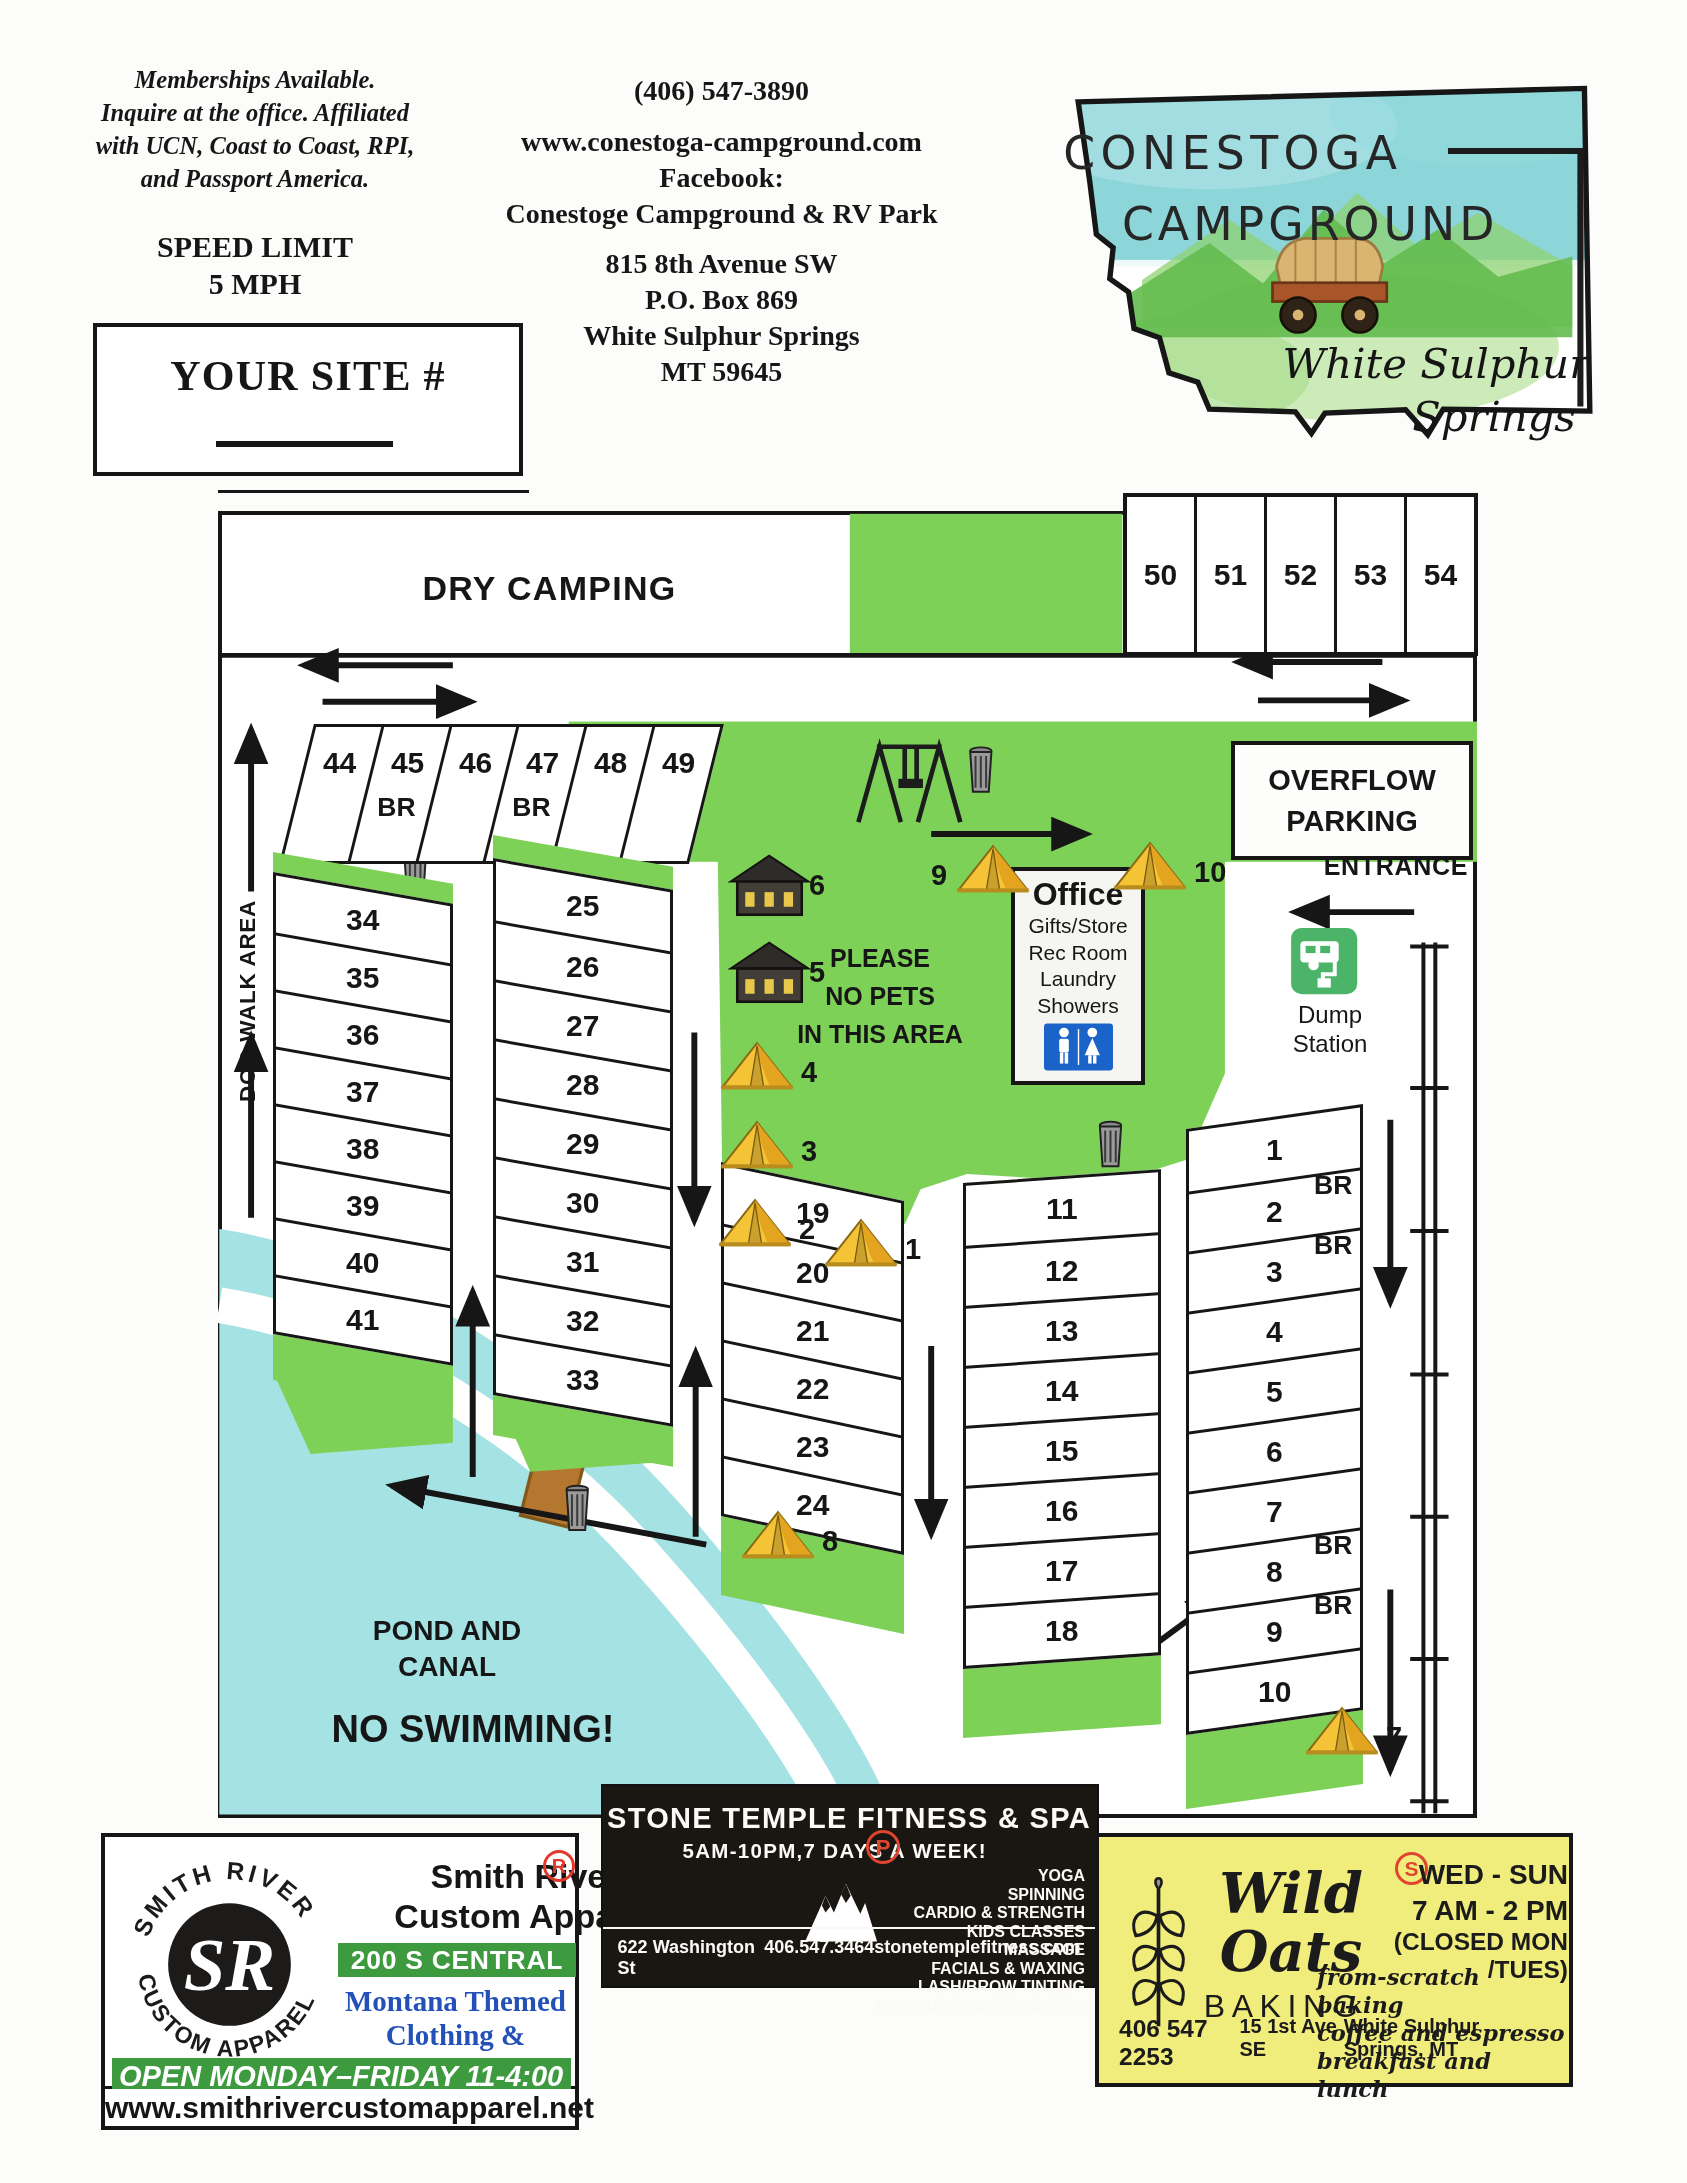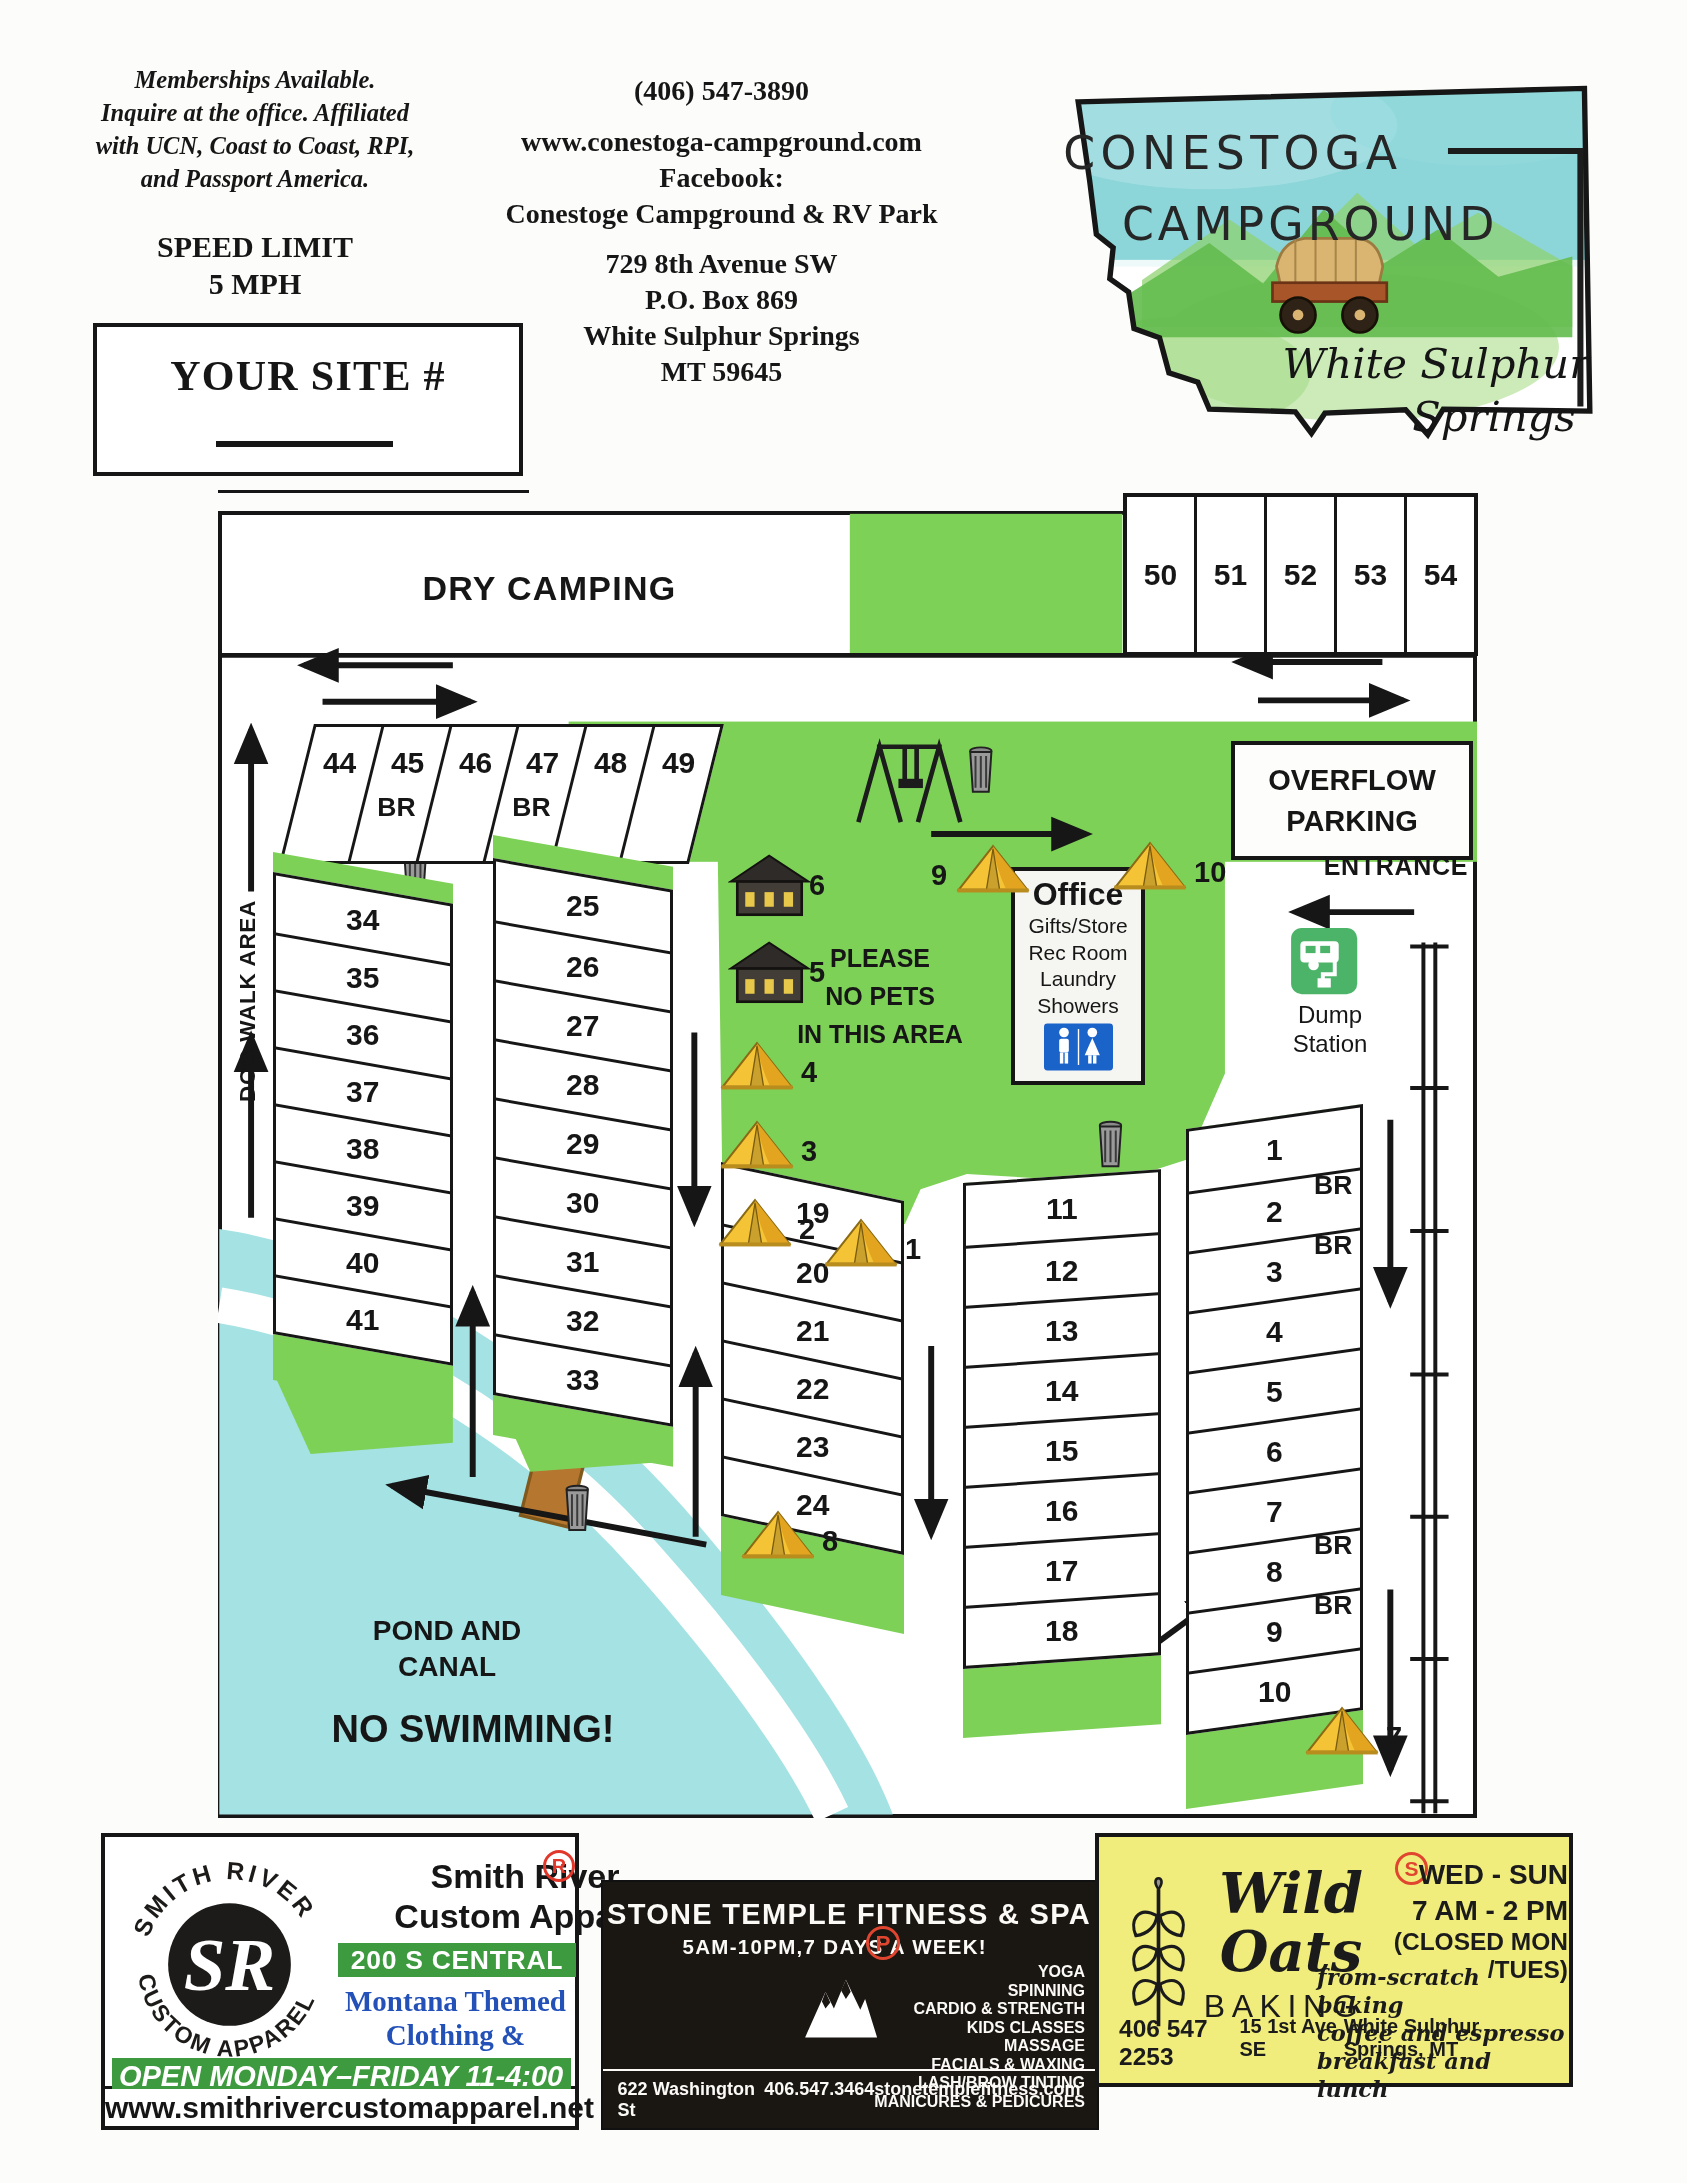--- a/index.html
+++ b/index.html
@@ -83,21 +83,21 @@
   .rbadge{position:absolute;left:438px;top:13.2px;width:32px;height:32px;border:3.3px solid #e2372b;border-radius:50%;
           color:#e2372b;text-align:center;font:700 20px/26.5px "Liberation Sans",sans-serif}
   .ad1 .band1{position:absolute;left:233px;top:106px;width:238px;height:34px;background:#3e9a3e;
               color:#fff;text-align:center;font:700 26.5px/34px "Liberation Sans",sans-serif;letter-spacing:0.7px}
   .ad1 .blue{position:absolute;left:225px;top:147px;width:251px;text-align:center;
              font:700 29px/34px "Liberation Serif",serif;color:#2451b8}
   .ad1 .band2{position:absolute;left:6.6px;top:221px;width:459px;height:36px;background:#3e9a3e;color:#fff;
               text-align:center;font:italic 800 29px/36px "Liberation Sans",sans-serif}
   .ad1b{left:101px;top:2089px;width:478px;height:41px;border:4px solid #161616;border-top:none;background:#fff;
         text-align:center;font:700 30px/37px "Liberation Sans",sans-serif}
-  .ad2{left:601px;top:1880px;width:498px;height:250px;background:#1a1713;border:2.6px solid #111;color:#fbfaf6}
+  .ad2{left:601px;top:1784px;width:498px;height:204px;background:#1a1713;border:2.6px solid #111;color:#fbfaf6}
   .ad2 .ttl{position:absolute;left:0;top:16px;width:492px;text-align:center;font:800 29px "Liberation Sans",sans-serif;letter-spacing:1.3px}
   .ad2 .hrs{position:absolute;left:40px;top:53px;width:344px;text-align:right;font:800 20.5px "Liberation Sans",sans-serif;letter-spacing:1.3px}
   .pbadge{position:absolute;left:263px;top:44px;width:34px;height:34px;border:3.3px solid #e0452f;border-radius:50%;
           color:#e0452f;text-align:center;font:800 22.5px/29px "Liberation Sans",sans-serif}
   .ad2 .svc{position:absolute;top:81px;font:700 16px/18.5px "Liberation Sans",sans-serif;white-space:nowrap}
   .ad2 .svcL{left:14.6px;text-align:left}
   .ad2 .svcR{right:12px;text-align:right}
   .ad2 .addr{position:absolute;left:0;bottom:6.6px;width:492px;display:flex;justify-content:space-between;
              padding:0 14.6px;font:700 18px "Liberation Sans",sans-serif;border-top:2px solid #fbfaf6;padding-top:8px}
   .ad3{left:1095px;top:1833px;width:478px;height:254px;border:4px solid #161616;background:#f1ed7c;color:#1b1b1b}
@@ -139,21 +139,21 @@
   </div>
 
   <div class="abs contact">
     <div>(406) 547-3890</div>
     <div class="gap"></div>
     <div>www.conestoga-campground.com</div>
     <div>Facebook:</div>
     <div>Conestoge Campground &amp; RV Park</div>
     <div class="gap"></div>
     <div>
-        <div>729 8th Avenue SW</div>
+        <div>815 8th Avenue SW</div>
         <div>P.O. Box 869</div>
         <div>White Sulphur Springs</div>
         <div>MT 59645</div>
       </div>
   </div>
 
   <div class="abs logo">
     <svg width="615" height="437" viewBox="0 0 910 650">
       <defs>
           <clipPath id="mt">

